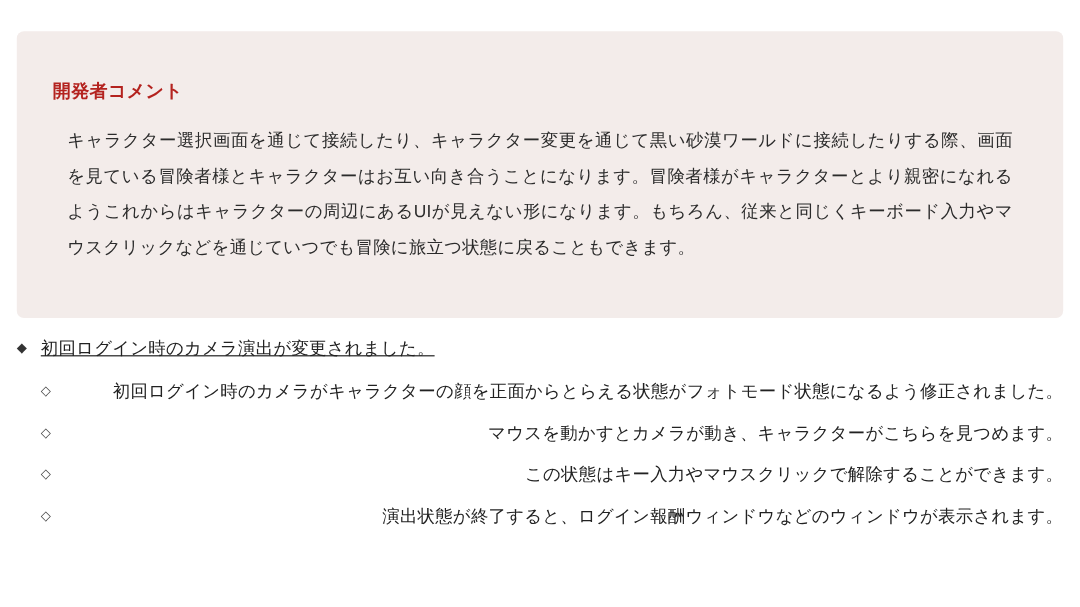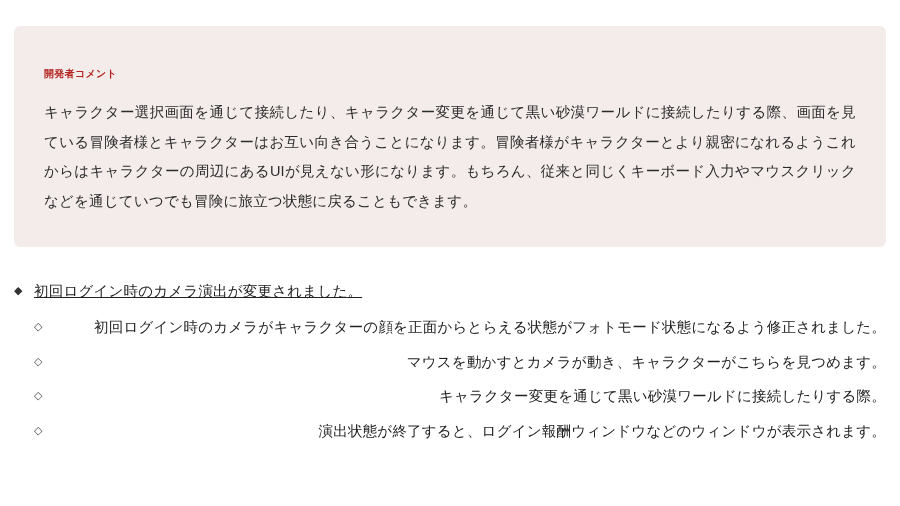--- a/index.html
+++ b/index.html
@@ -28,32 +28,32 @@
     left: 14px;
     top: 26px;
     width: 872px;
     background: #f3ecea;
     border-radius: 6px;
     box-sizing: border-box;
     padding: 42px 30px 30px 30px;
   }
   .dev-title {
     color: #b4231f;
-    font-size: 10px;
+    font-size: 15px;
     font-weight: bold;
     letter-spacing: 0.3px;
     margin: 0 0 18px 0;
     line-height: 1.2;
   }
   .dev-body {
     font-size: 14.5px;
     line-height: 2.05;
     color: #2b2b2b;
     text-align: justify;
-    margin: 0;
+    margin: 12px;
     letter-spacing: 0.2px;
   }
 
   
   .list-wrap {
     position: absolute;
     left: 14px;
     top: 280px;
     width: 872px;
   }
@@ -127,21 +127,21 @@
         <span class="l2-text">初回ログイン時のカメラがキャラクターの顔を正面からとらえる状態がフォトモード状態になるよう修正されました。</span>
       </div>
 
       <div class="l2-row">
         <span class="l2-marker">◇</span>
         <span class="l2-text">マウスを動かすとカメラが動き、キャラクターがこちらを見つめます。</span>
       </div>
 
       <div class="l2-row">
         <span class="l2-marker">◇</span>
-        <span class="l2-text">キャラクター変更を通じて黒い砂漠ワールドに接続したりする際。</span>
+        <span class="l2-text">この状態はキー入力やマウスクリックで解除することができます。</span>
       </div>
 
       <div class="l2-row">
         <span class="l2-marker">◇</span>
         <span class="l2-text">演出状態が終了すると、ログイン報酬ウィンドウなどのウィンドウが表示されます。</span>
       </div>
 
     </div>
   </section>
 

